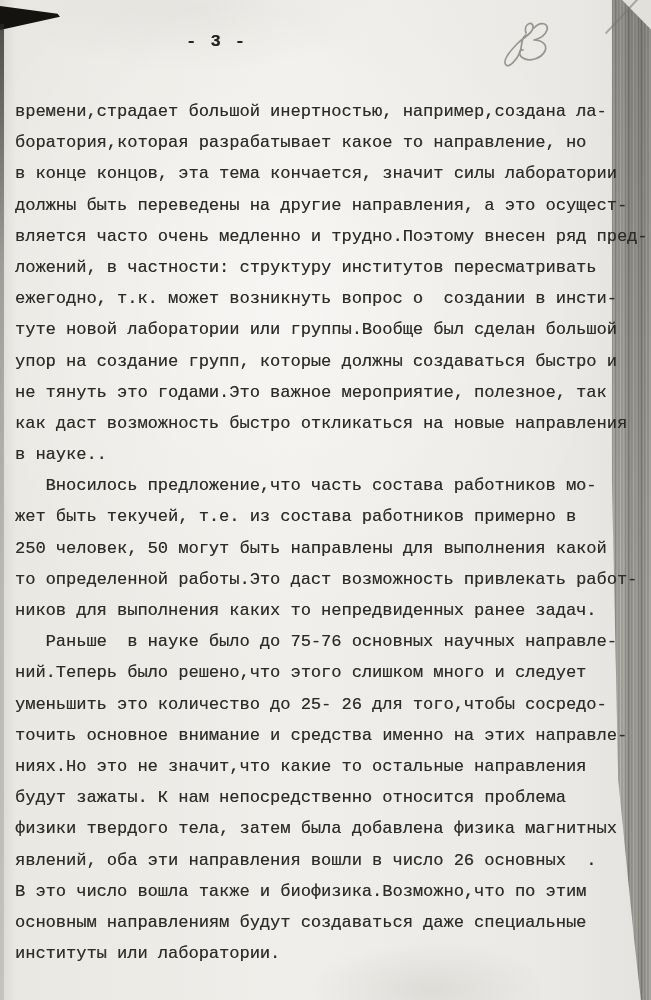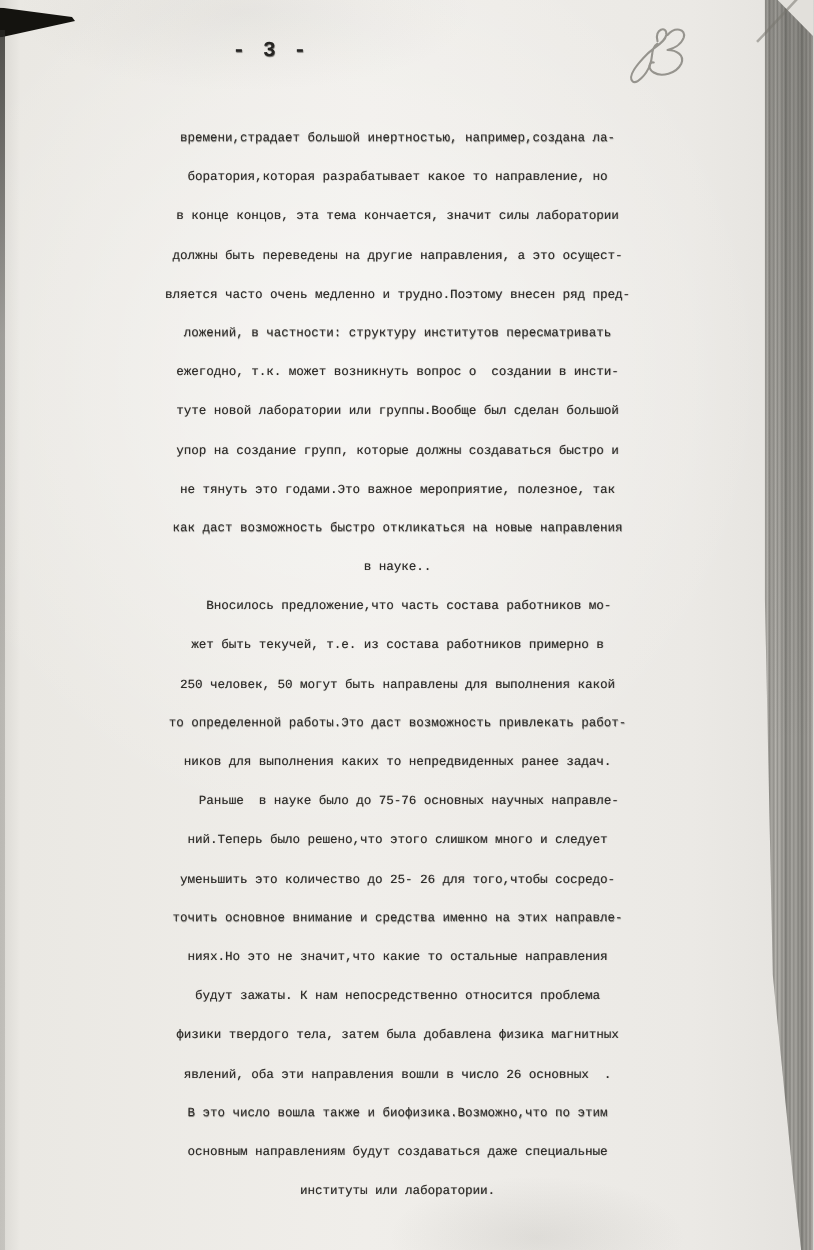--- a/index.html
+++ b/index.html
@@ -63,24 +63,23 @@
   }
 
   .handwriting { position:absolute; left:489px; top:13px; }
   .handwriting path {
     fill:none; stroke:#96948e; stroke-width:1.7;
     stroke-linecap:round; stroke-linejoin:round;
   }
 
   .textblock {
     position:absolute; left:15px; top:96px; width:606px;
-    color:#2d2b28; font-size:10px; line-height:31.2px;
+    color:#2d2b28; font-size:17px; line-height:31.2px;
     white-space:pre;
     text-shadow:0.3px 0.3px 0.55px rgba(45,43,40,0.55);
-    text-align:center;
   }
   .textblock .line { height:31.2px; }
 </style>
 </head>
 <body>
 
 <div class="page">
 
   <div class="top-wedge"></div>
   <div class="left-strip"></div>

